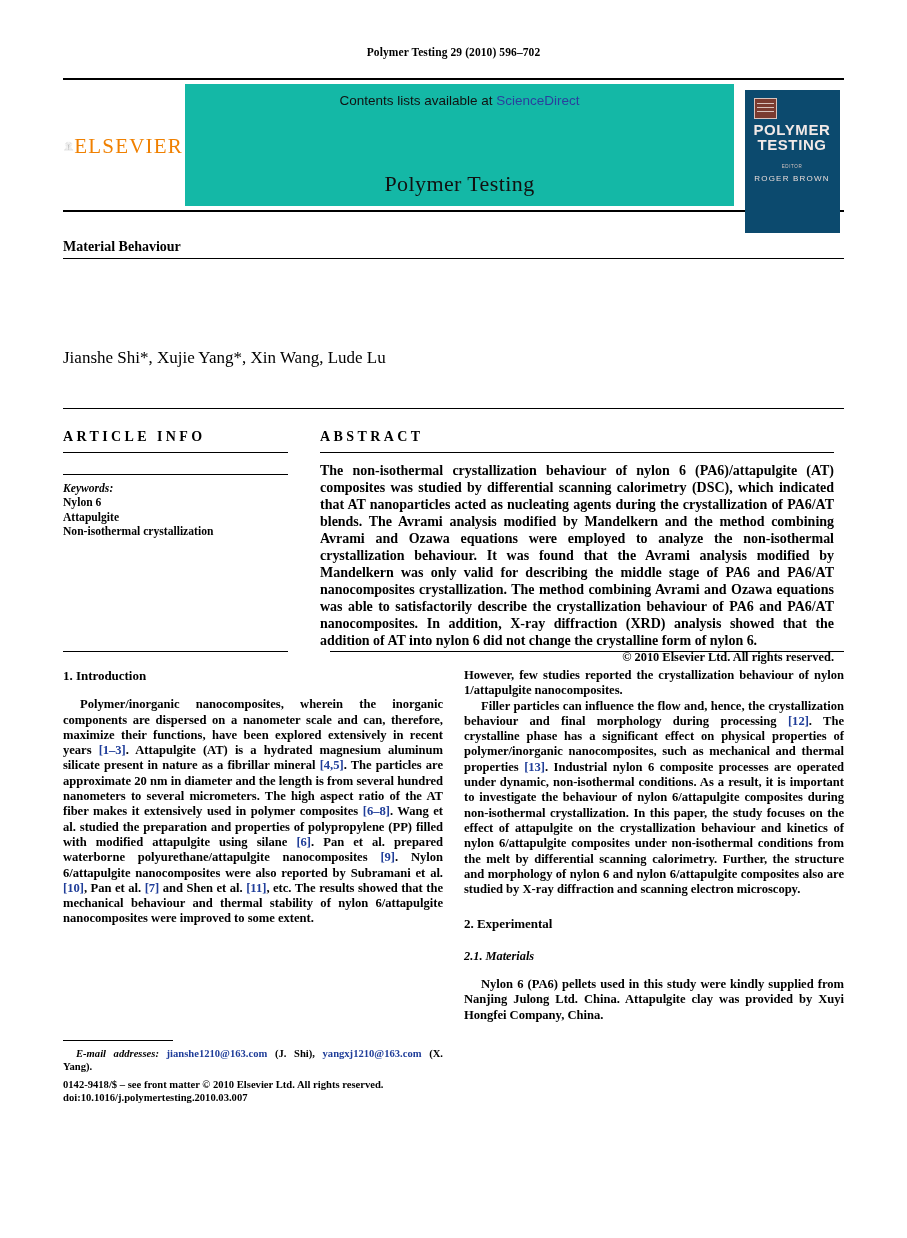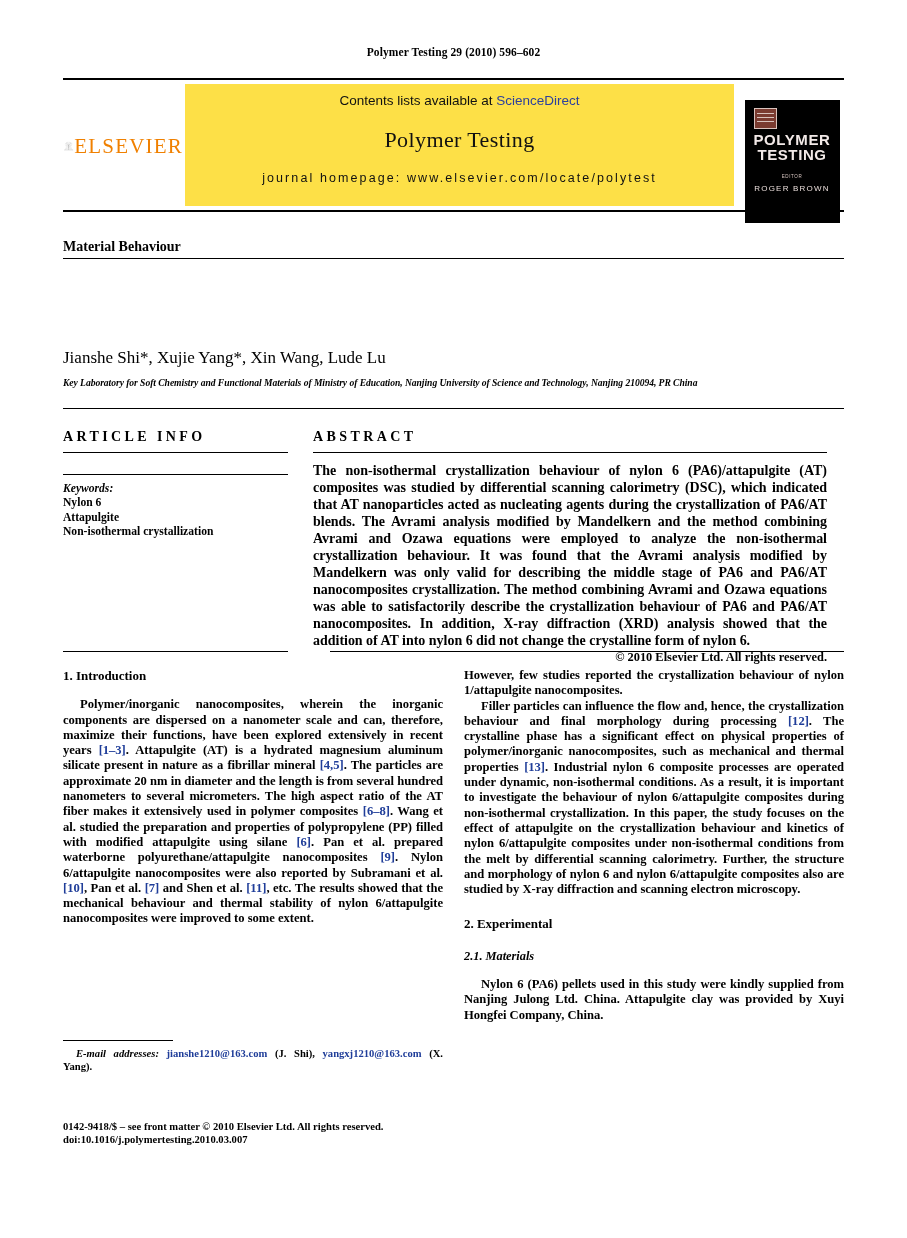--- a/index.html
+++ b/index.html
@@ -64,26 +64,26 @@
     font-family: "Liberation Serif", serif;
     color: #F08000;
     font-size: 21px;
     letter-spacing: 1.2px;
     line-height: 1;
     margin-top: 1px;
     font-weight: 400;
   }
   .banner-center {
     flex: 1 1 auto;
-    background: #fde047;
+    background: #14b8a6;
     display: flex;
     flex-direction: column;
     justify-content: space-between;
     align-items: center;
-    padding: 9px 0 21px 0;
+    padding: 9px 0 9px 0;
     margin: 0 6px 0 2px;
     box-sizing: border-box;
   }
   .contents-line {
     font-family: "Liberation Sans", sans-serif;
     font-size: 13.5px;
     color: #111;
   }
   .contents-line .sd {
     color: #2b3f9e;
@@ -102,22 +102,22 @@
   }
   .cover-box {
     width: 104px;
     flex: 0 0 104px;
     display: flex;
     align-items: center;
     justify-content: center;
   }
   .cover {
     width: 95px;
-    height: 123px;
-    background: #000000;
+    height: 143px;
+    background: #0c4a6e;
     position: relative;
     box-sizing: border-box;
     overflow: hidden;
     margin-top: 32px;
   }
   .cover-mark {
     position: absolute;
     left: 9px; top: 8px;
     width: 21px; height: 19px;
     border: 1px solid #d9c3bd;
@@ -207,21 +207,21 @@
     width: 781px;
     border-top: 1px solid #000;
   }
   .infocol {
     position: absolute;
     left: 63px; top: 429px;
     width: 225px;
   }
   .abscol {
     position: absolute;
-    left: 313px; top: 429px;
+    left: 320px; top: 429px;
     width: 514px;
   }
   .col-head {
     font-family: "Liberation Serif", serif;
     font-size: 14px;
     font-weight: bold;
     letter-spacing: 3.4px;
   }
   .thin-rule {
     border-top: 1px solid #000;
@@ -314,33 +314,33 @@
     margin-bottom: 6px;
   }
   .footnote .indent { text-indent: 13px; }
   .footnote .email-label { font-style: italic; }
   .footnote a, .footnote .mail {
     color: #1f3d99;
     text-decoration: none;
   }
   .imprint {
     position: absolute;
-    left: 63px; top: 1120px;
+    left: 63px; top: 1078px;
     width: 400px;
     font-size: 10.6px;
     line-height: 13px;
     font-weight: bold;
   }
 </style>
 </head>
 <body>
 
 <div class="page">
 
-  <div class="running-head">Polymer Testing 29 (2010) 596–602</div>
+  <div class="running-head">Polymer Testing 29 (2010) 596–702</div>
 
   <div class="banner">
 
     <div class="logo-box">
       <svg class="logo-tree" viewBox="0 0 104 88" aria-hidden="true">
         <g stroke="#555" stroke-width="0.7" fill="none">
           <path d="M52 80 L52 34 M52 46 L40 34 M52 52 L63 40 M52 40 L44 28 M52 38 L61 28"></path>
           <path d="M52 34 C44 26 36 24 30 18 M52 34 C60 26 70 24 76 18"></path>
           <path d="M22 22 C28 12 40 8 52 10 C64 8 76 12 82 22"></path>
           <path d="M18 28 C22 18 32 12 44 13 M86 28 C82 18 72 12 60 13"></path>
@@ -365,21 +365,20 @@
         <line x1="10" y1="81" x2="94" y2="81" stroke="#444" stroke-width="1.4"></line>
       </svg>
       <div class="logo-word">ELSEVIER</div>
     </div>
 
     <div class="banner-center">
       <div class="contents-line">
         <span>Contents lists available at </span><span class="sd">ScienceDirect</span>
       </div>
       <div class="journal-title">Polymer Testing</div>
-      <div class="homepage-line">journal homepage: www.elsevier.com/locate/polytest</div>
     </div>
 
     <div class="cover-box">
       <div class="cover">
         <div class="cover-mark">
             <i></i>
             <i></i>
             <i></i>
           </div>
         <div class="cover-title">
@@ -388,21 +387,20 @@
         </div>
         <div class="cover-ed">EDITOR</div>
         <div class="cover-editor">ROGER BROWN</div>
       </div>
     </div>
   </div>
 
   <div class="section-label">Material Behaviour</div>
   <div class="rule-under-label"></div>
   <div class="authors">Jianshe Shi*, Xujie Yang*, Xin Wang, Lude Lu</div>
-  <div class="affiliation">Key Laboratory for Soft Chemistry and Functional Materials of Ministry of Education, Nanjing University of Science and Technology, Nanjing 210094, PR China</div>
 
   <div class="info-rule-top"></div>
 
   <div class="infocol">
     <div class="col-head">ARTICLE INFO</div>
     <div class="thin-rule"></div>
     <div class="meta-gap"></div>
     <div class="thin-rule"></div>
     <div class="meta-block">
       <div class="ital">Keywords:</div>

